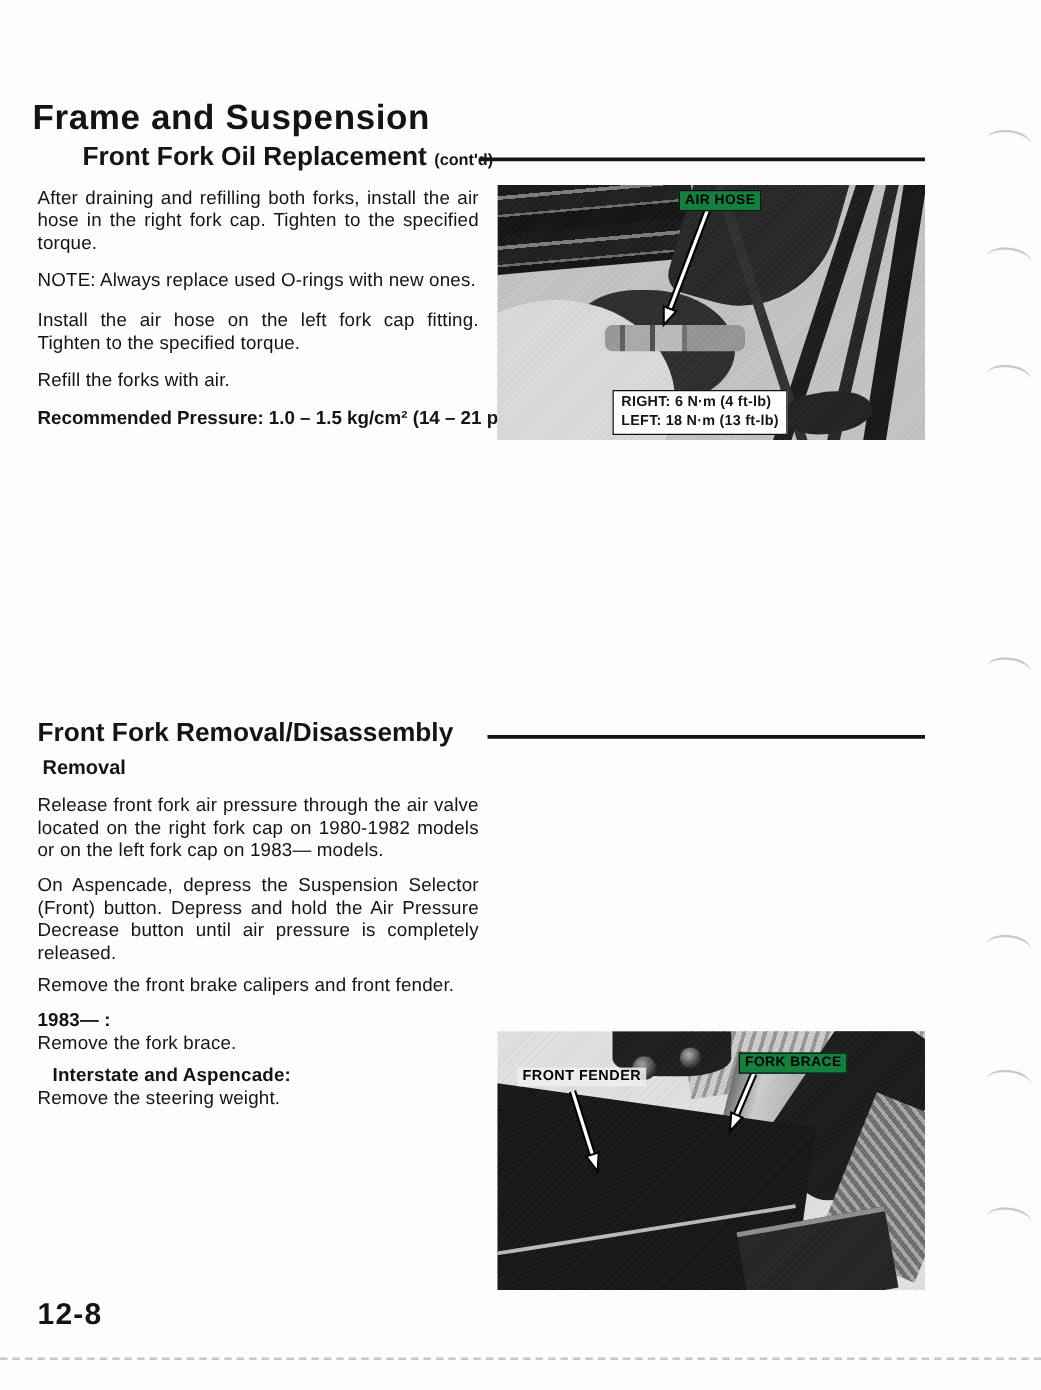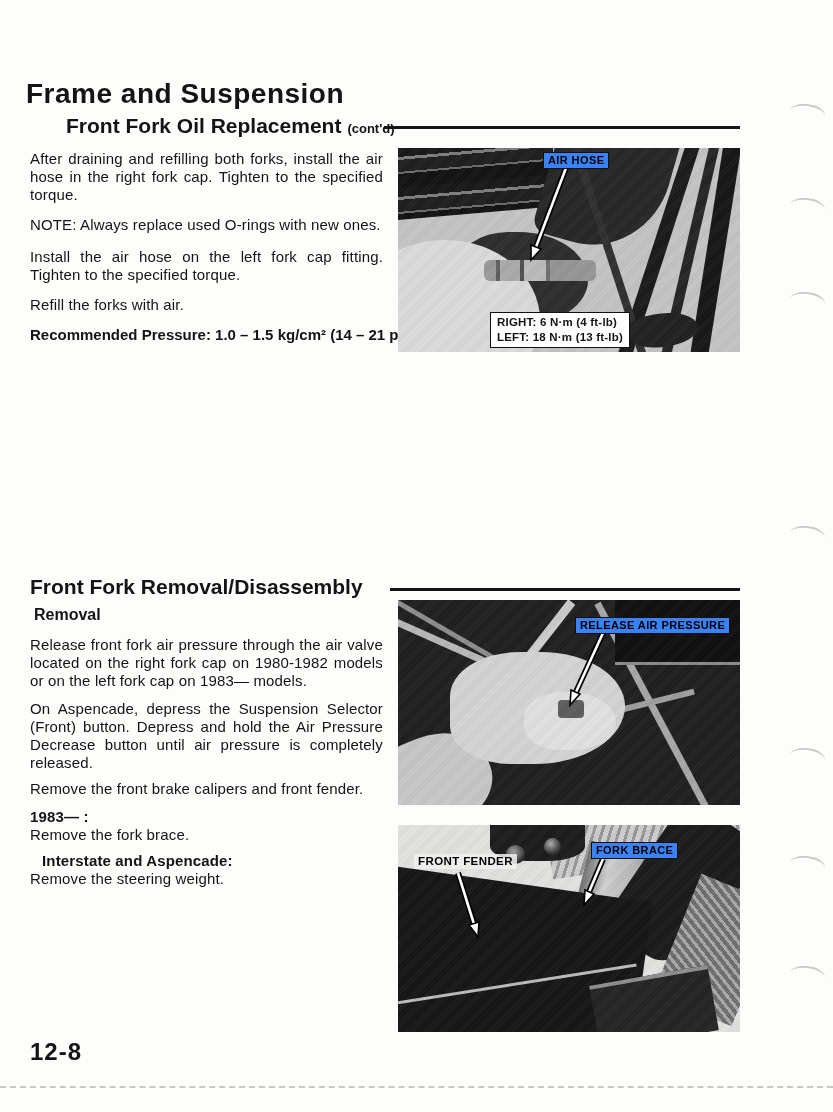--- a/index.html
+++ b/index.html
@@ -39,21 +39,21 @@
   .binder{position:absolute;left:789px;width:36px;height:18px;border-top:2px solid #c0c0c0;border-radius:50%;transform:rotate(7deg);opacity:.85;}
   
   .photo{position:absolute;left:398px;width:342px;overflow:hidden;background:#c6c6c6;}
   .photo1{top:148px;height:204px;}
   .photo2{top:600px;height:205px;background:#1d1d1d;}
   .photo3{top:825px;height:207px;background:#e4e4e2;}
   .shape{position:absolute;}
   .grain{position:absolute;inset:0;pointer-events:none;
     background:repeating-linear-gradient(135deg,rgba(255,255,255,.06) 0 1px,rgba(0,0,0,.06) 1px 2px);}
   .photo svg{position:absolute;inset:0;width:100%;height:100%;}
-  .lbl{position:absolute;background:#3b82f6;border:1.5px solid #111;color:#000;
+  .lbl{position:absolute;background:#15803d;border:1.5px solid #111;color:#000;
     font-weight:bold;font-size:11px;line-height:13px;padding:1px 4px;white-space:nowrap;letter-spacing:.4px;}
   .lbl.noborder{border:none;background:rgba(240,240,238,.85);font-size:11.5px;}
   .torque-box{position:absolute;left:92px;top:164px;background:#fff;border:1.5px solid #111;
     padding:2px 6px;font-weight:bold;font-size:11.5px;line-height:15px;white-space:nowrap;letter-spacing:.2px;}
 </style>
 </head>
 <body>
 
 <div class="page">
 
@@ -105,39 +105,20 @@
   <div class="col col2">
     <p class="mb10">Release front fork air pressure through the air valve located on the right fork cap on 1980-1982 models or on the left fork cap on 1983—  models.</p>
     <p class="mb8">On Aspencade, depress the Suspension Selector (Front) button. Depress and hold the Air Pressure Decrease button until air pressure is completely released.</p>
     <p class="mb10">Remove the front brake calipers and front fender.</p>
     <p class="bold" style="margin-bottom:0;">1983— :</p>
     <p class="mb8">Remove the fork brace.</p>
     <p class="bold" style="margin-bottom:0;margin-left:12px;">Interstate and Aspencade:</p>
     <p>Remove the steering weight.</p>
   </div>
 
-  <div class="photo photo2">
-    <div class="shape" style="left:-20px;top:10px;width:200px;height:7px;background:#b9b9b9;transform:rotate(24deg);transform-origin:left top;"></div>
-    <div class="shape" style="left:-10px;top:-6px;width:230px;height:5px;background:#8d8d8d;transform:rotate(30deg);transform-origin:left top;"></div>
-    <div class="shape" style="left:120px;top:-15px;width:9px;height:160px;background:#cfcfcf;transform:rotate(38deg);"></div>
-    <div class="shape" style="left:250px;top:-10px;width:7px;height:230px;background:#a8a8a8;transform:rotate(-28deg);"></div>
-    <div class="shape" style="left:40px;top:120px;width:260px;height:6px;background:#9f9f9f;transform:rotate(-14deg);"></div>
-    <div class="shape" style="right:0;top:0;width:125px;height:62px;background:#0d0d0d;border-bottom:3px solid #8b8b8b;"></div>
-    <div class="shape" style="left:-35px;top:138px;width:130px;height:95px;background:#c9c9c9;border-radius:45%;transform:rotate(-22deg);"></div>
-    <div class="shape" style="left:52px;top:52px;width:175px;height:112px;background:#d6d6d6;border-radius:46% 56% 60% 40%;"></div>
-    <div class="shape" style="left:126px;top:92px;width:92px;height:58px;background:#e3e3e3;border-radius:50% 60% 55% 45%;"></div>
-    <div class="shape" style="left:160px;top:100px;width:26px;height:18px;background:#5c5c5c;border-radius:4px;"></div>
-    <div class="grain"></div>
-    <svg viewBox="0 0 342 205">
-      <line x1="205" y1="33" x2="178" y2="92" stroke="#000" stroke-width="6"></line>
-      <line x1="205" y1="33" x2="178" y2="92" stroke="#fff" stroke-width="2.6"></line>
-      <polygon points="172,105 173,90 182,94" fill="#fff" stroke="#000" stroke-width="1.6"></polygon>
-    </svg>
-    <div class="lbl" style="left:177px;top:17px;">RELEASE AIR PRESSURE</div>
-  </div>
 
   <div class="photo photo3">
     <div class="shape" style="left:150px;top:-18px;width:210px;height:58px;transform:rotate(-8deg);
                 background:repeating-linear-gradient(115deg,#979797 0 3px,#cfcfcf 3px 8px);"></div>
     <div class="shape" style="left:92px;top:0;width:95px;height:36px;background:#1a1a1a;border-radius:0 0 40% 40%;"></div>
     <div class="shape" style="left:108px;top:20px;width:19px;height:19px;border-radius:50%;background:radial-gradient(circle at 40% 35%,#a5a5a5,#2a2a2a 70%);"></div>
     <div class="shape" style="left:146px;top:13px;width:17px;height:17px;border-radius:50%;background:radial-gradient(circle at 40% 35%,#b0b0b0,#262626 70%);"></div>
     <div class="shape" style="left:168px;top:22px;width:78px;height:200px;transform:rotate(14deg);
                 background:linear-gradient(90deg,#6f6f6f,#d2d2d2 30%,#b2b2b2 70%,#515151);"></div>
     <div class="shape" style="left:238px;top:-16px;width:95px;height:155px;background:#181818;transform:rotate(34deg);border-radius:0 0 40% 20%;"></div>

